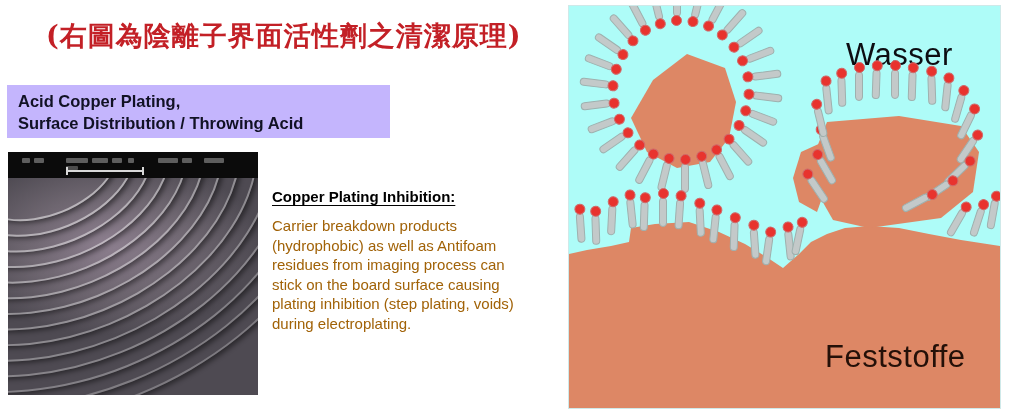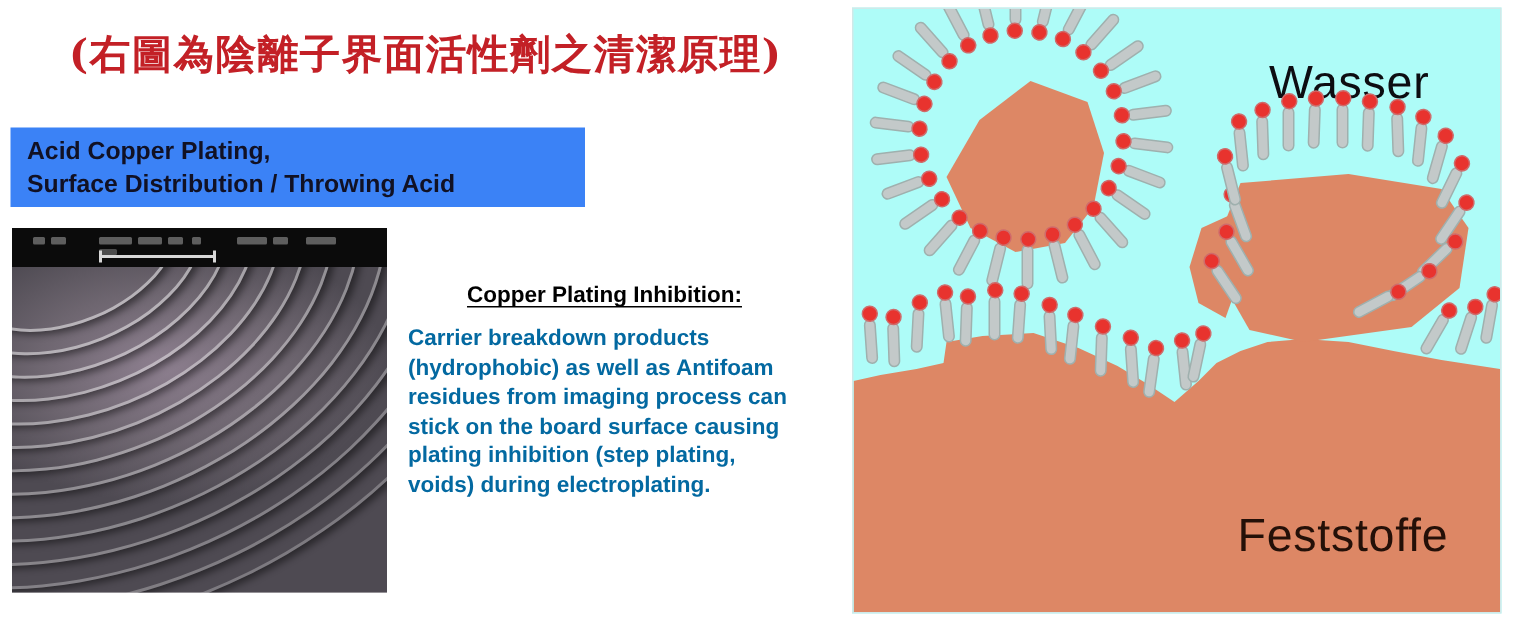--- a/index.html
+++ b/index.html
@@ -20,21 +20,21 @@
     color:#c32026;
     letter-spacing:1px;
     white-space:nowrap;
   }
 
   
   .slide-left{position:absolute;left:0;top:78px;width:555px;height:342px;background:#fff;}
 
   .hdr-box{
     position:absolute;left:7px;top:7px;width:383px;height:53px;
-    background:#3b82f6;
+    background:#c4b5fd;
   }
   .hdr-box .hdr-t{
     position:absolute;left:11px;top:5px;
     font-size:16.5px;font-weight:700;color:#111124;
     line-height:22px;white-space:nowrap;
   }
 
   
   .sem{
     position:absolute;left:8px;top:74px;width:250px;height:243px;
@@ -66,24 +66,23 @@
   .sem-bar .scalebar:after{right:0;}
 
   
   .txt-col{position:absolute;left:272px;top:110px;width:262px;}
   .txt-head{
     font-size:15px;font-weight:700;color:#000;
     text-decoration:underline;
     text-underline-offset:3px;
     margin-bottom:11px;
     white-space:nowrap;
-    text-align:center;
   }
   .txt-body{
-    font-size:15px;font-weight:700;color:#0369a1;line-height:19.5px;
+    font-size:15px;font-weight:400;color:#a16207;line-height:19.5px;
   }
 
   
   .panel{
     position:absolute;left:568px;top:5px;width:433px;height:404px;
     background:#aefcf8;
     border:1px solid #cfe9e9;
     box-sizing:border-box;
     overflow:hidden;
   }

